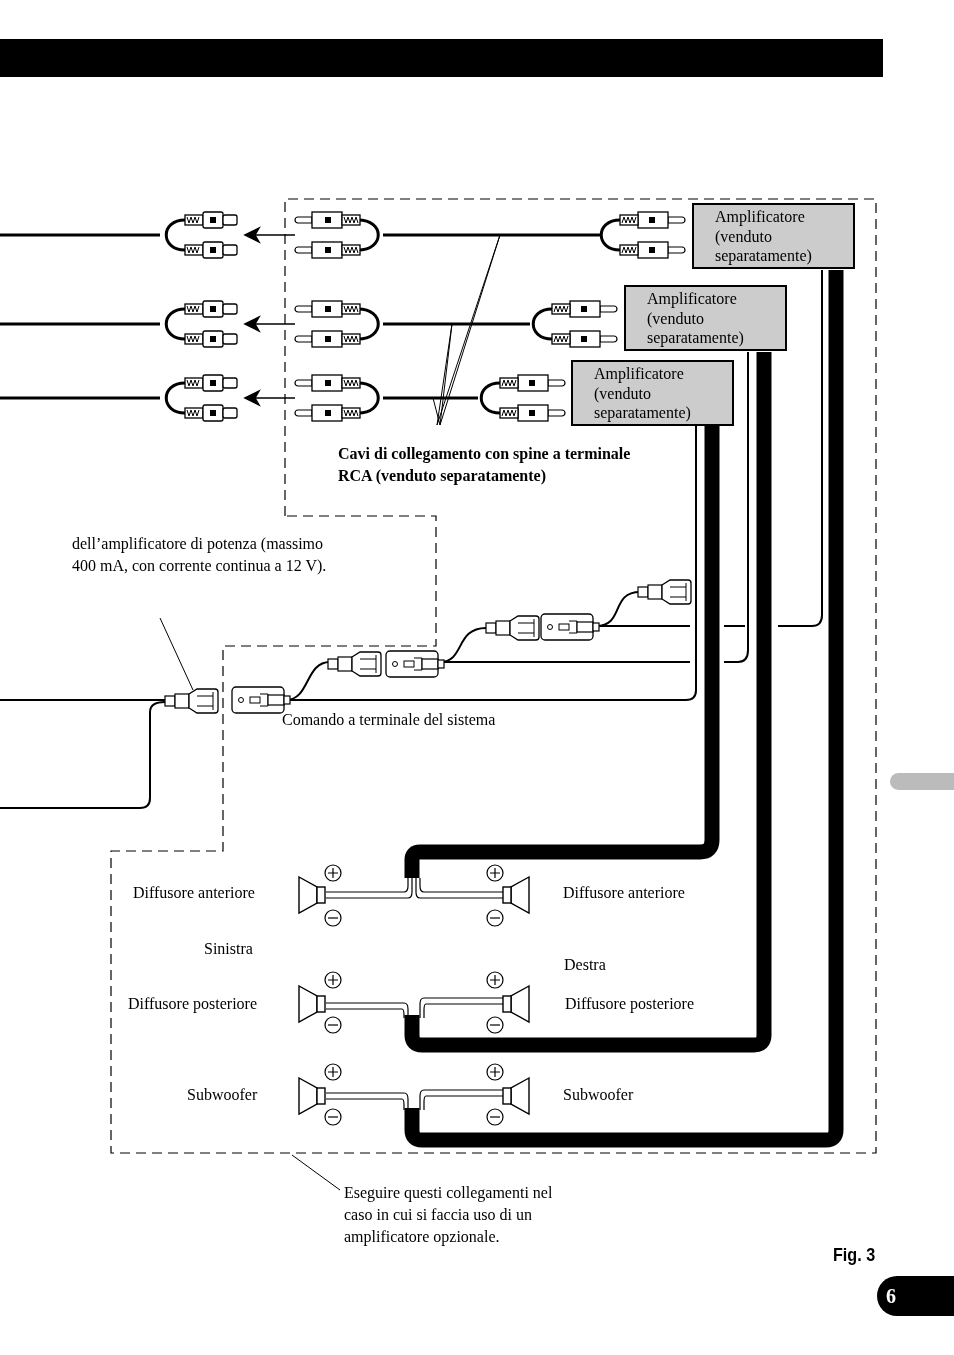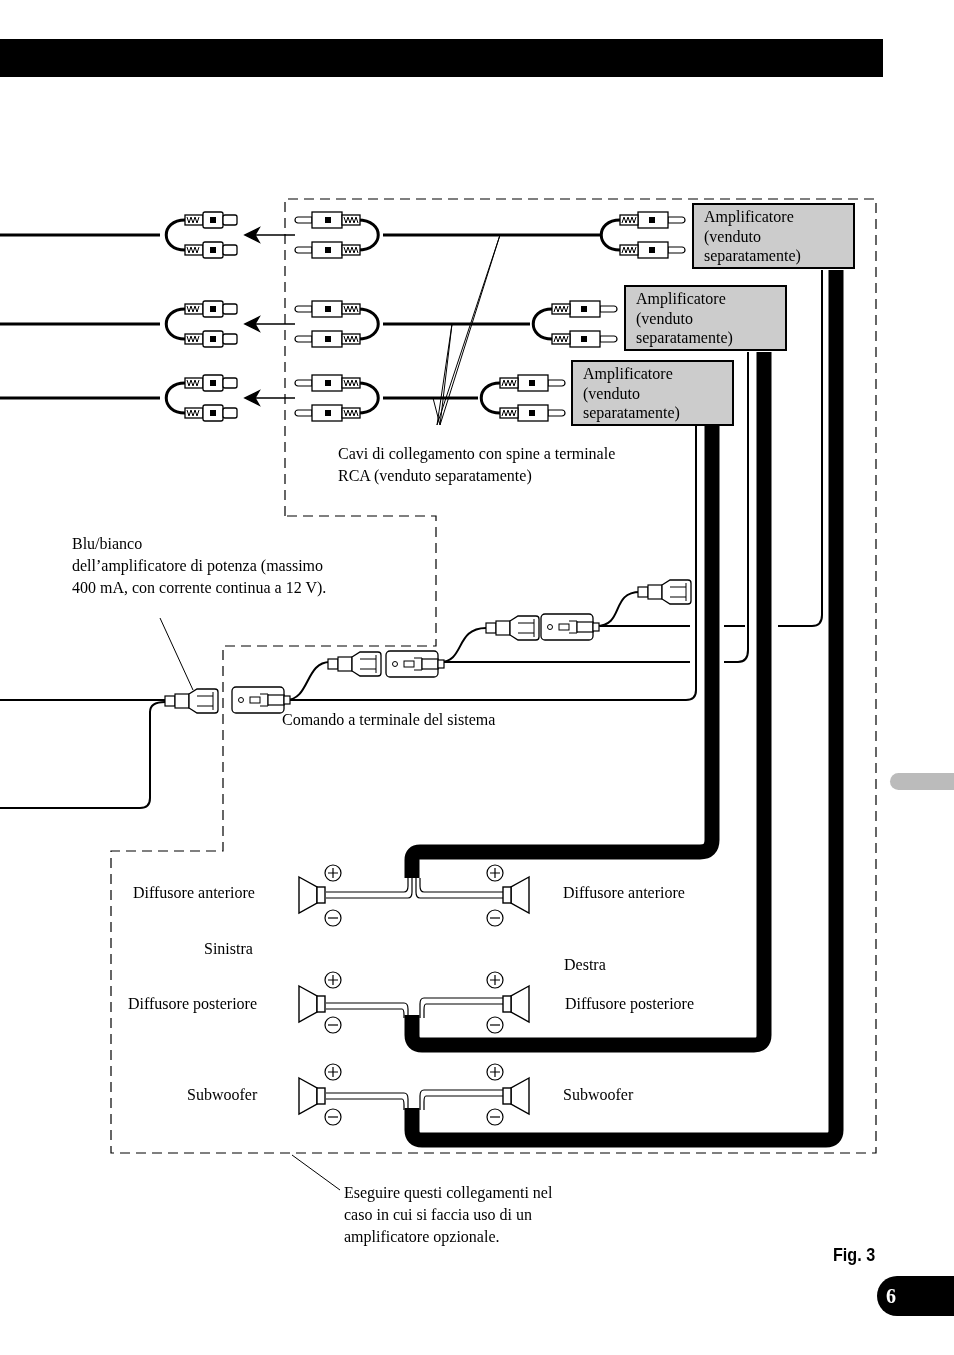--- a/index.html
+++ b/index.html
@@ -1,21 +1,21 @@
 <!DOCTYPE html>
 <html><head>
 <meta charset="utf-8">
 <style>
   html, body { margin:0; padding:0; background:#fff; }
   body { width:954px; height:1355px; position:relative; overflow:hidden; font-family:"Liberation Serif", serif; color:#000; }
   .topbar { position:absolute; left:0; top:39px; width:883px; height:38px; background:#000; }
   svg.diagram { position:absolute; left:0; top:0; width:954px; height:1355px; }
   .t { position:absolute; font-family:"Liberation Serif", serif; font-size:16px; line-height:20px; color:#000; white-space:nowrap; }
   .sans { font-family:Liberation Serif, serif; font-size:16px; }
-  .ampbox { position:absolute; background:#cccccc; border:2px solid #000; box-sizing:border-box; padding:2px 10px; font-family:"Liberation Serif", serif; font-size:16px; line-height:19.5px; }
+  .ampbox { position:absolute; background:#cccccc; border:2px solid #000; box-sizing:border-box; padding:2px 21px; font-family:"Liberation Serif", serif; font-size:16px; line-height:19.5px; }
   .figlabel { position:absolute; left:833px; top:1244px; font-family:"Liberation Sans", sans-serif; font-weight:bold; font-size:19px; transform:scaleX(0.85); transform-origin:left; }
   .pagetab { position:absolute; left:877px; top:1276px; width:77px; height:40px; background:#000; border-radius:20px 0 0 20px; color:#fff; font-family:"Liberation Serif", serif; font-weight:bold; font-size:20px; line-height:40px; padding-left:9px; box-sizing:border-box; }
   .greytab { position:absolute; left:890px; top:773px; width:64px; height:17px; background:#bbbbbb; border-radius:9px 0 0 9px; }
 </style>
 </head>
 <body>
 
 <div class="topbar"></div>
 
 <svg class="diagram" viewBox="0 0 954 1355" xmlns="http://www.w3.org/2000/svg">
@@ -210,27 +210,26 @@
   <div>Amplificatore</div>
   <div>(venduto</div>
   <div>separatamente)</div>
 </div>
 <div class="ampbox" style="left:571px;top:360px;width:163px;height:66px;">
   <div>Amplificatore</div>
   <div>(venduto</div>
   <div>separatamente)</div>
 </div>
 
-<div class="t" style="left:338px;top:443px;line-height:22px;">
+<div class="t" style="left:338px;top:443px;line-height:22px;font-weight:bold;">
   <div>Cavi di collegamento con spine a terminale</div>
   <div>RCA (venduto separatamente)</div>
 </div>
 
 <div class="t" style="left:72px;top:533px;line-height:22px;">
-  <div>Blu/bianco</div>
   <div>dell’amplificatore di potenza  (massimo</div>
   <div>400 mA, con corrente continua a 12 V).</div>
 </div>
 
 <div class="t" style="left:282px;top:710px;">Comando a terminale del sistema</div>
 
 <div class="t" style="left:133px;top:883px;">Diffusore  anteriore</div>
 <div class="t" style="left:563px;top:883px;">Diffusore  anteriore</div>
 <div class="t sans" style="left:204px;top:939px;">Sinistra</div>
 <div class="t sans" style="left:564px;top:939px;margin-top:16px;">Destra</div>

